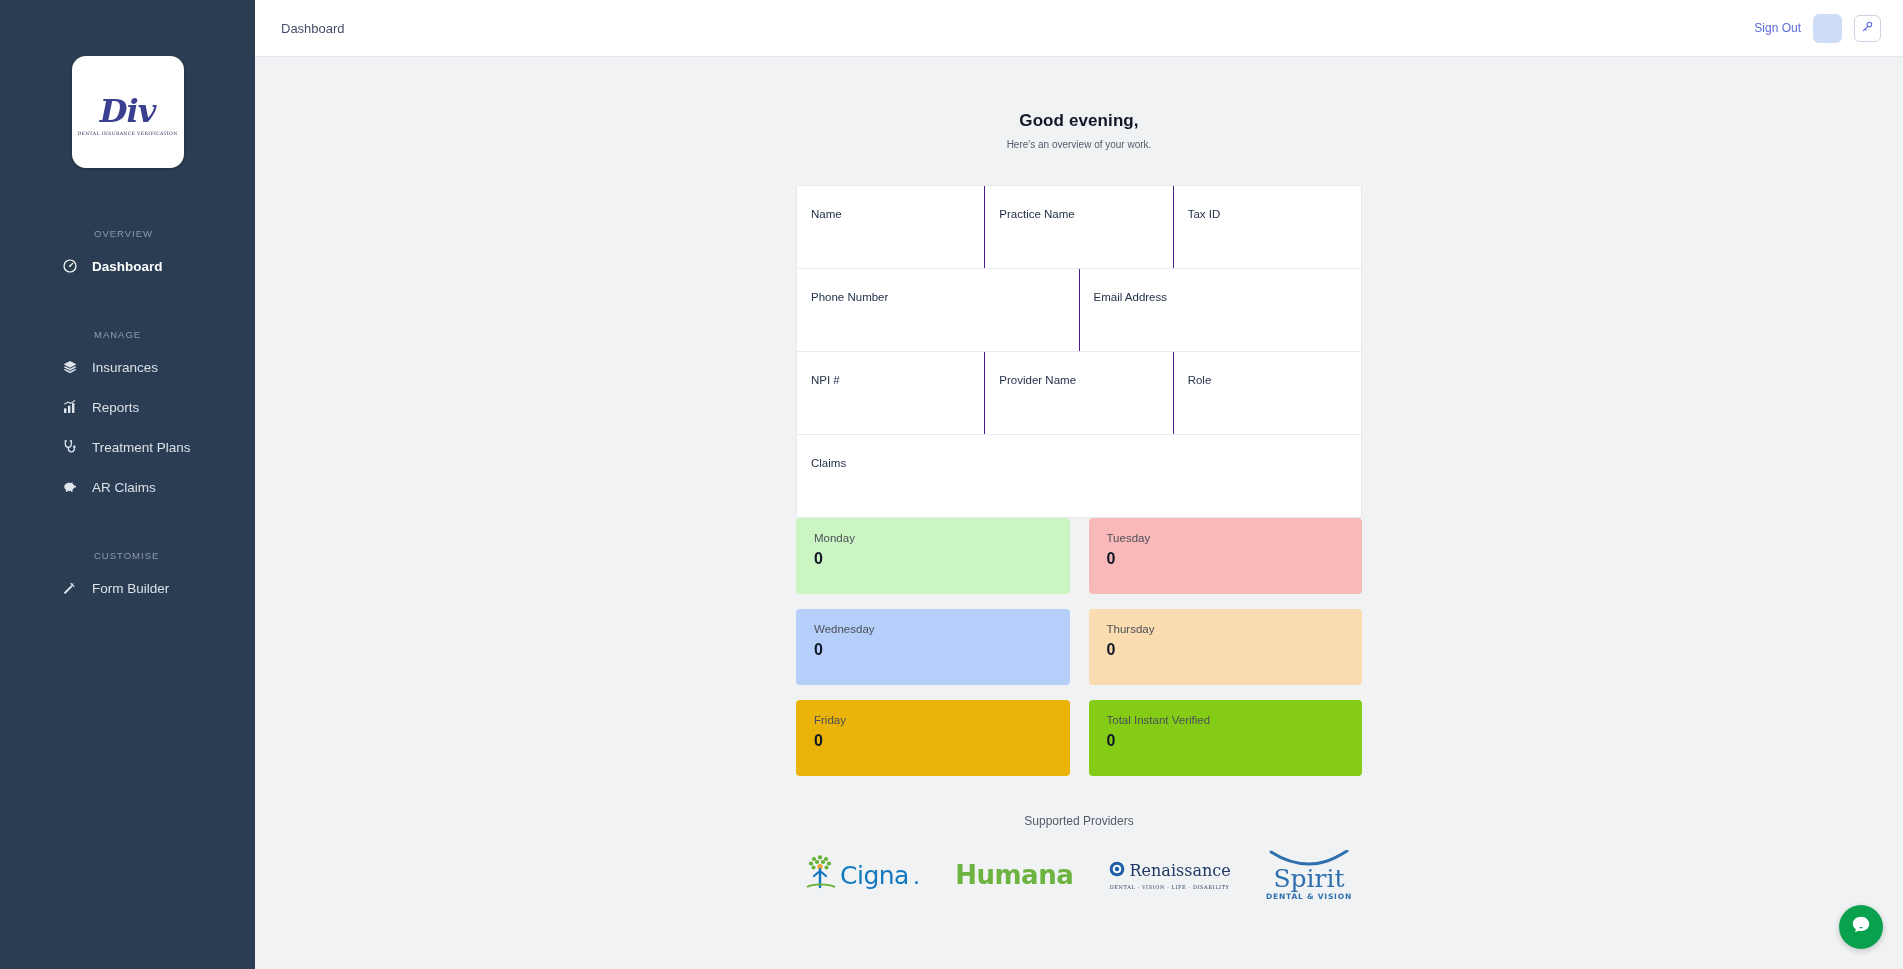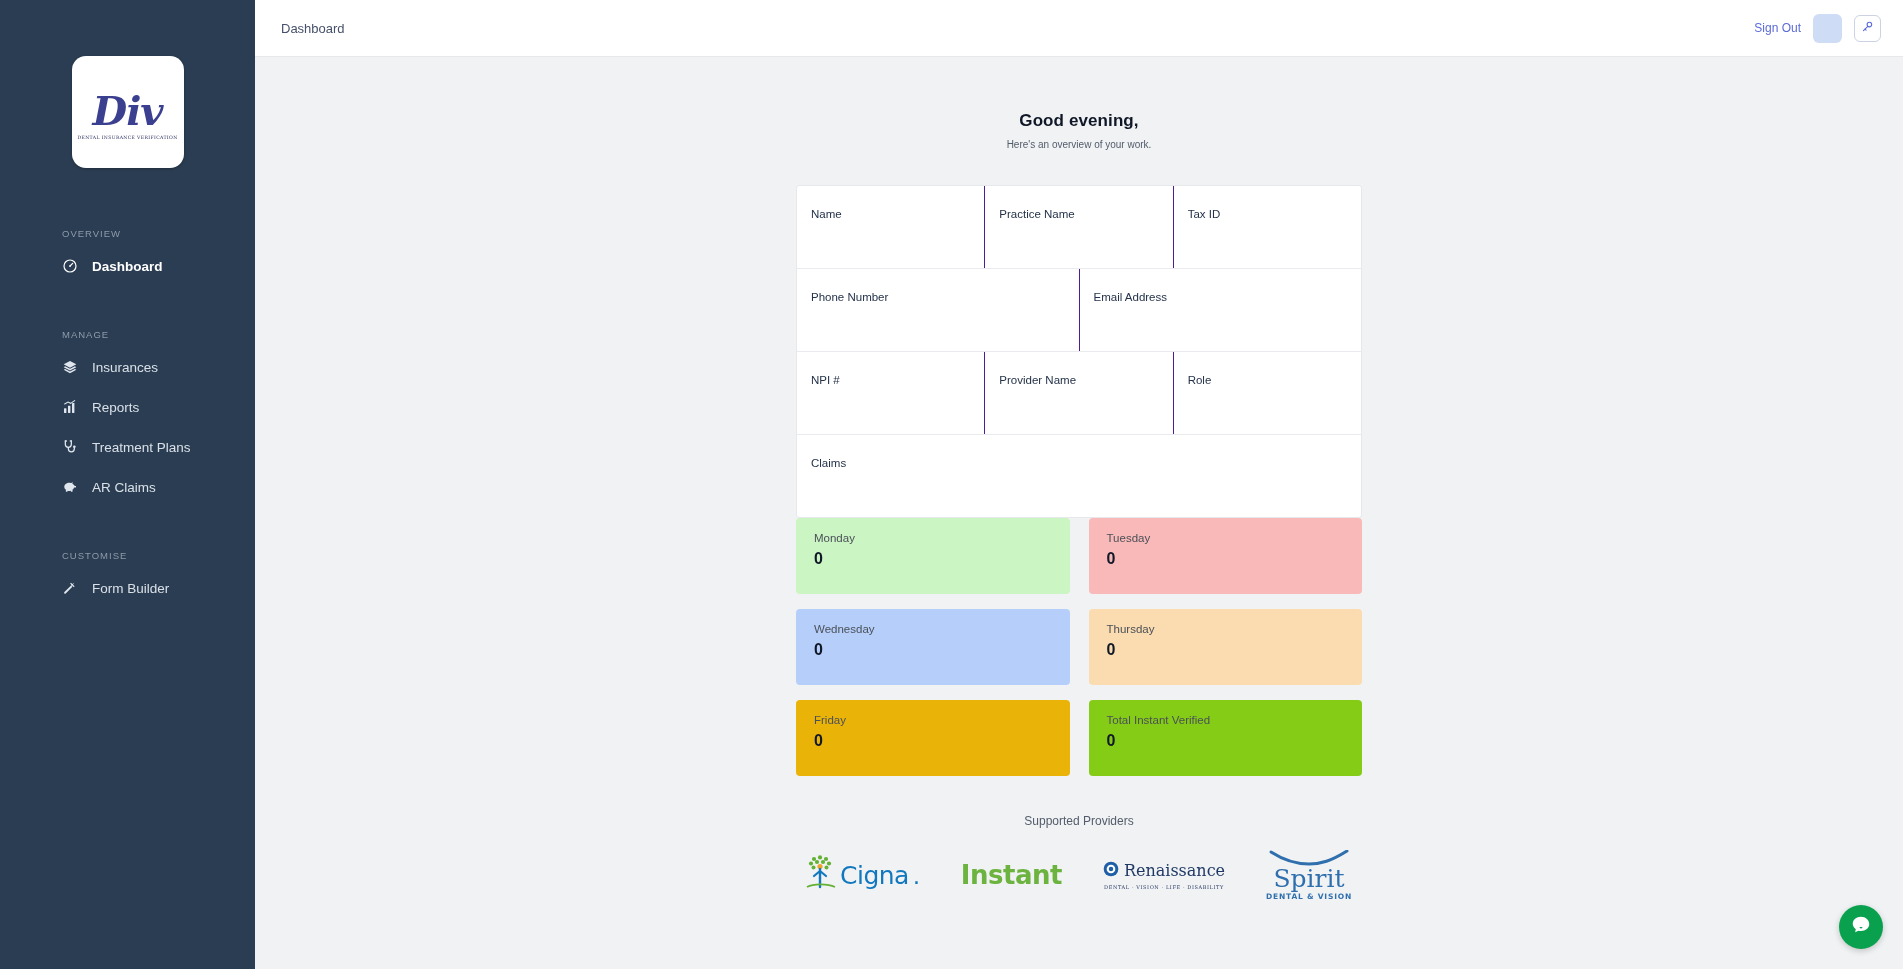--- a/index.html
+++ b/index.html
@@ -24,42 +24,42 @@
     background: #ffffff;
     border-radius: 14px;
     display: flex; align-items: center; justify-content: center;
     flex-direction: column;
     box-shadow: 0 1px 3px rgba(0,0,0,.25);
   }
   .logo-div {
     font-family: "DejaVu Serif", serif;
     font-style: italic;
     font-weight: 700;
-    font-size: 40px;
+    font-size: 32px;
     color: #3b3f8f;
     line-height: 1;
     letter-spacing: -1px;
     margin-top: 6px;
   }
   .logo-sub {
     font-family: "DejaVu Serif", serif;
     font-size: 4.6px;
     letter-spacing: .35px;
     color: #2d3161;
     margin-top: 4px;
     text-transform: uppercase;
     white-space: nowrap;
   }
 
   .nav-section-label {
     color: #8e9bab;
     font-size: 9.5px;
     letter-spacing: 1.0px;
     text-transform: uppercase;
-    padding-left: 62px;
+    padding-left: 94px;
     margin-top: 0;
   }
   .sec-overview { margin-top: 60px; }
   .sec-manage { margin-top: 50px; }
   .sec-customise { margin-top: 50px; }
 
   .nav-item {
     display: flex; align-items: center;
     height: 26px;
     padding-left: 62px;
@@ -362,21 +362,21 @@
                   <path d="M14 24v9" stroke="#1278be" stroke-width="2.4" stroke-linecap="round" fill="none"></path>
                   <path d="M1 33c6-3.5 21-3.5 28 0" stroke="#63b233" stroke-width="1.6" fill="none"></path>
                 </svg>
               </span>
               <span class="word">Cigna</span>
               <span class="dot">.</span>
             </div>
           </div>
 
           <div class="provider">
-            <span class="lg-humana">Instant</span>
+            <span class="lg-humana">Humana</span>
           </div>
 
           <div class="provider">
             <div class="lg-ren">
               <div class="top">
                 <span>
                   <svg width="16" height="16" viewBox="0 0 24 24">
                     <circle cx="12" cy="12" r="11" fill="#1f5fa8"></circle>
                     <circle cx="12" cy="12" r="6.5" fill="#ffffff"></circle>
                     <circle cx="12" cy="12" r="3.4" fill="#1f5fa8"></circle>

